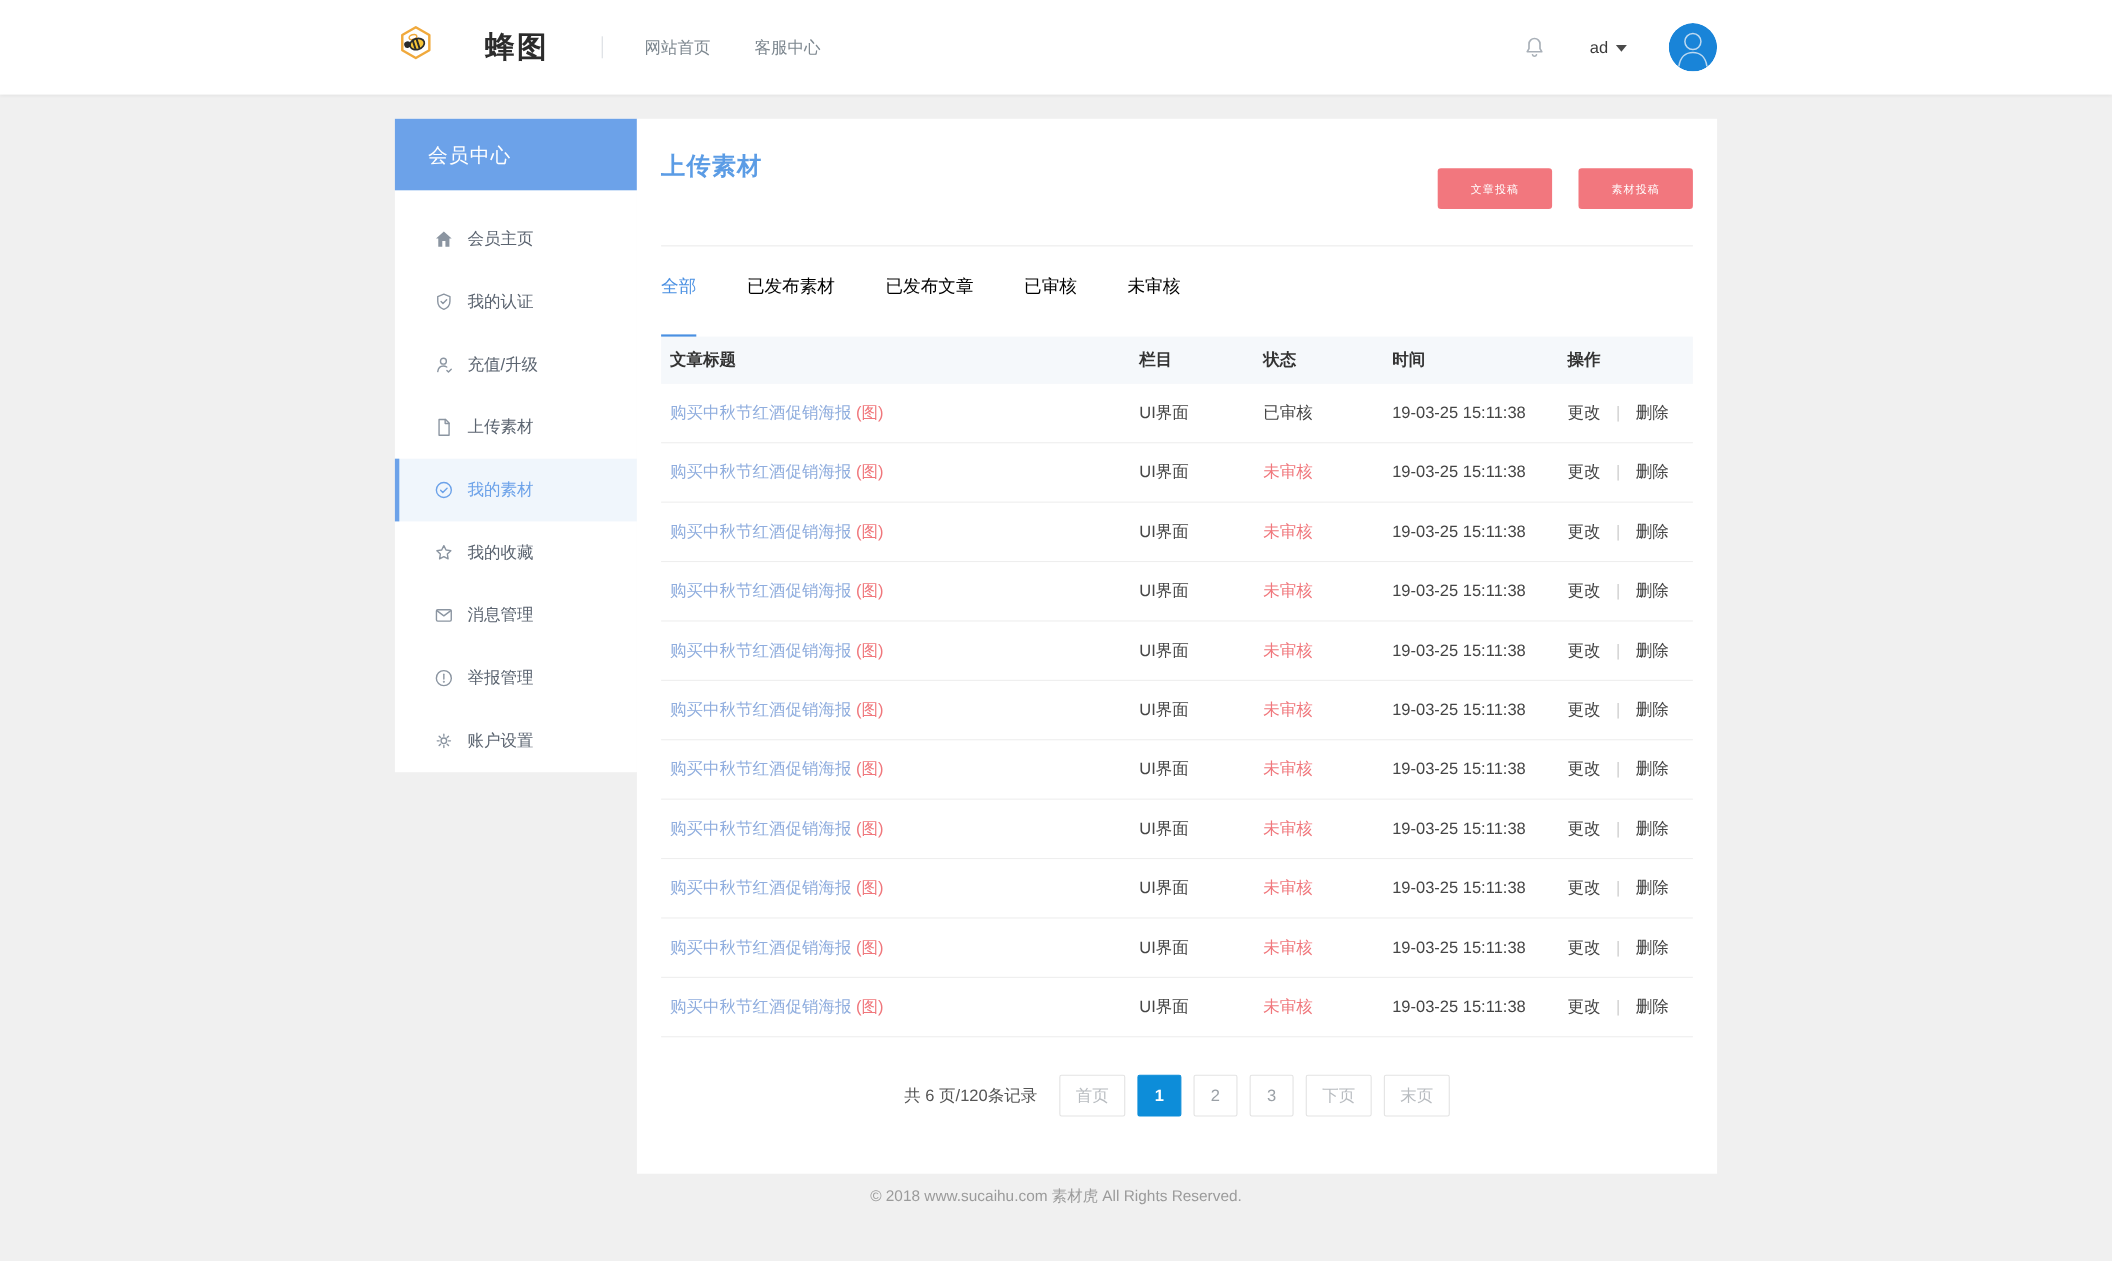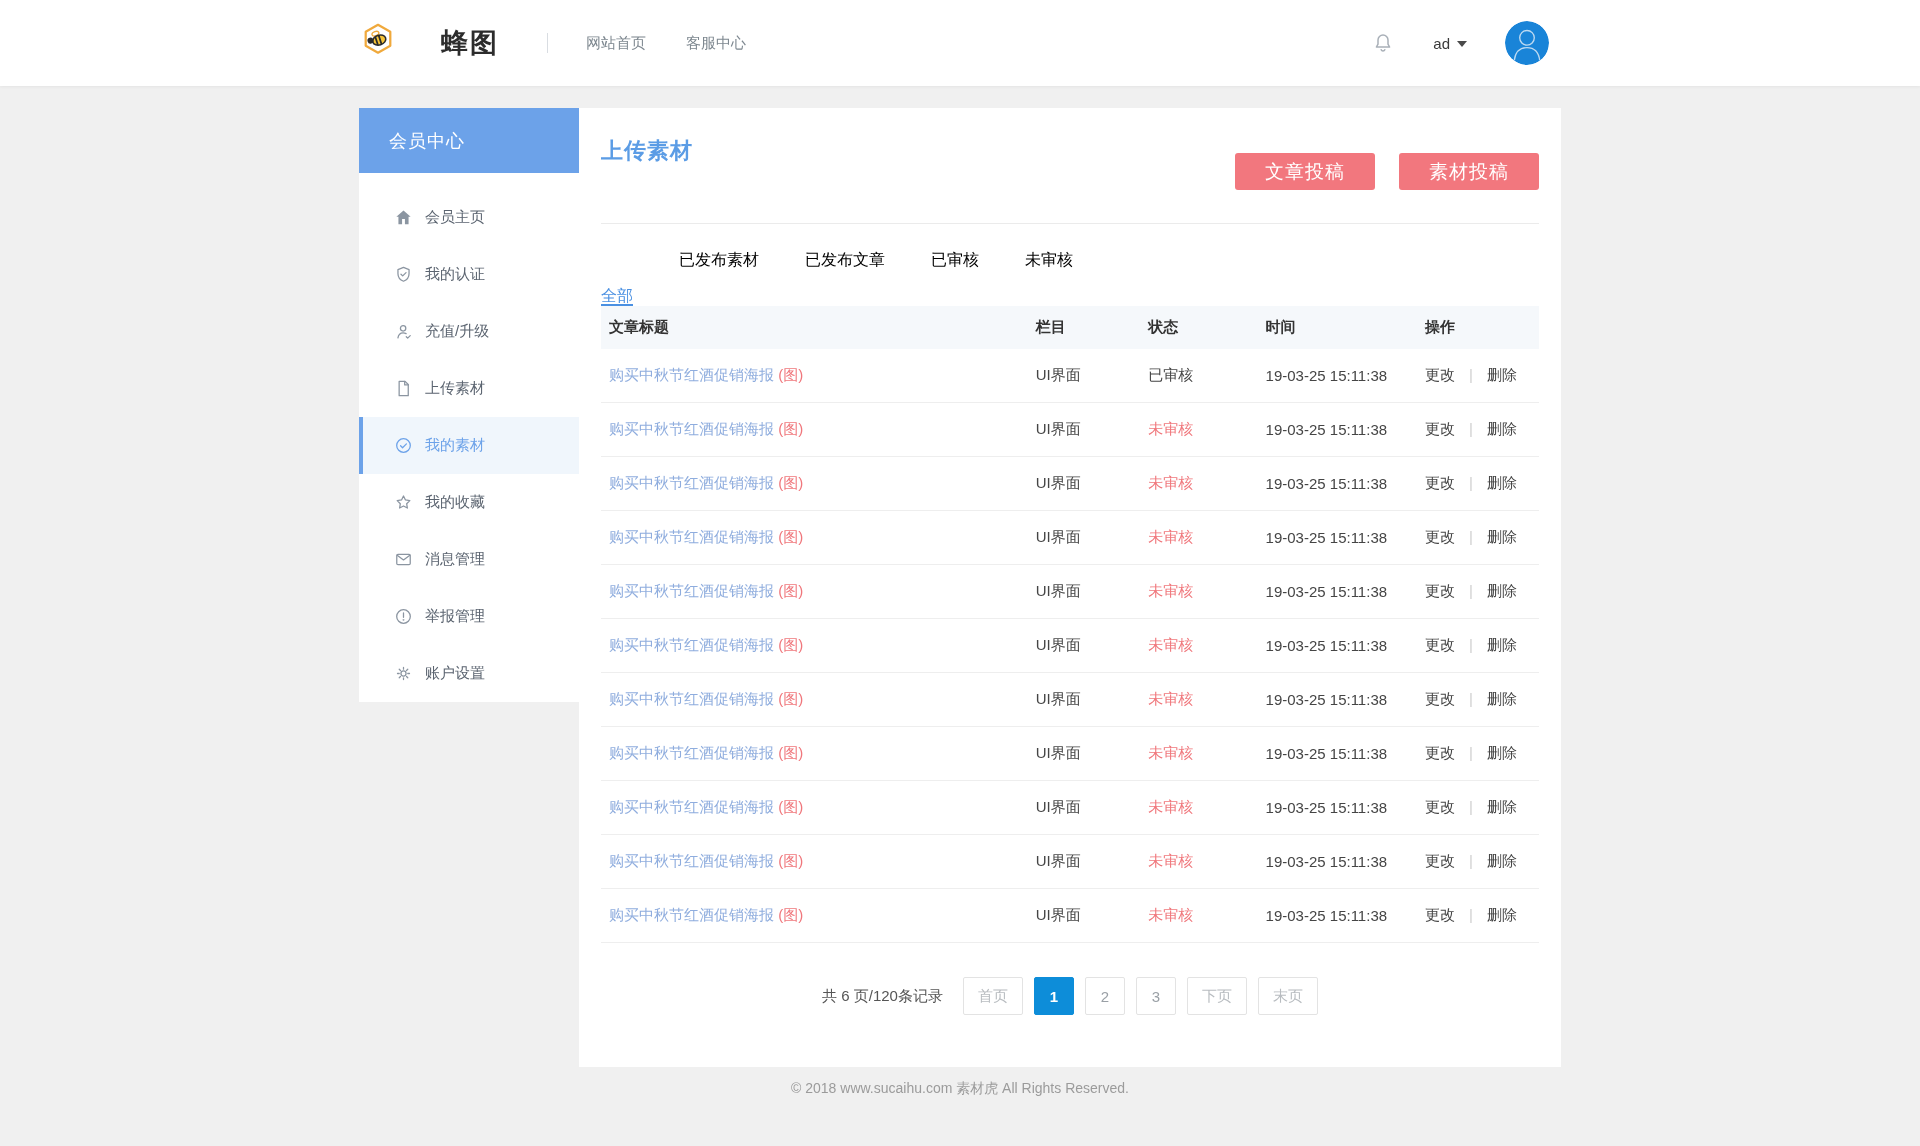--- a/index.html
+++ b/index.html
@@ -11,21 +11,21 @@
   a { text-decoration:none; cursor:pointer; }
 
   
   .topbar { height:86px; background:#fff; box-shadow:0 1px 3px rgba(0,0,0,0.05); position:relative; z-index:5; }
   .topbar-inner { width:1202px; margin:0 auto; height:100%; display:flex; align-items:center; position:relative; }
   .brand { display:flex; align-items:center; gap:8px; cursor:pointer; }
   .brand-text { font-size:27px; font-weight:bold; color:#2c2c2c; letter-spacing:2px;margin-left:36px; }
   .nav-sep { width:1px; height:20px; background:#d9dde2; margin:0 38px 0 48px; }
   .top-nav { display:flex; gap:40px; }
   .top-nav a { font-size:15px; color:#7e8890; }
-  .topbar-right { position:absolute; right:12px; top:0; height:100%; display:flex; align-items:center; gap:38px; }
+  .topbar-right { position:absolute; right:0; top:0; height:100%; display:flex; align-items:center; gap:38px; }
   .bell { display:flex; align-items:center; cursor:pointer; }
   .user-menu { display:flex; align-items:center; gap:7px; cursor:pointer; font-size:15px; color:#3a3a3a; }
   .caret { width:0; height:0; border-left:5px solid transparent; border-right:5px solid transparent; border-top:6px solid #4a4a4a; margin-top:2px; }
   .avatar { width:44px; height:44px; border-radius:50%; overflow:hidden; display:block; cursor:pointer; }
 
   
   .page { width:1202px; margin:22px auto 0; display:flex; align-items:flex-start; min-height:958px; }
   .sidebar { width:220px; background:#fff; flex:none; }
   .sidebar-head { height:65px; background:#6ca2e9; color:#fff; font-size:18px; display:flex; align-items:center; padding-left:30px; letter-spacing:1px; }
   .side-menu { padding-top:16px; }
@@ -33,26 +33,26 @@
   .side-item .side-icon { width:20px; height:20px; display:flex; align-items:center; justify-content:center; color:#8b95a1; }
   .side-item .side-label { font-size:15px; color:#5b6470; }
   .side-item.active { background:#f0f6fc; border-left-color:#6ca2e9; }
   .side-item.active .side-icon { color:#6ca2e9; }
   .side-item.active .side-label { color:#6ca2e9; }
 
   .content { flex:1; background:#fff; padding:0 22px; }
   .content-head { position:relative; height:116px; border-bottom:1px solid #ebebeb; }
   .content-head h2 { position:absolute; left:0; top:28px; font-size:22px; color:#5b9ce5; font-weight:bold; letter-spacing:1px; }
   .head-buttons { position:absolute; right:0; top:45px; display:flex; gap:24px; }
-  .btn-red { min-width:100px; height:37px; background:#f2777e; color:#fff; font-size:19px; border:none; border-radius:3px; padding:0 30px; cursor:pointer; font-family:inherit; letter-spacing:1px; }
+  .btn-red { min-width:100px; height:37px; background:#f2777e; color:#fff; font-size:10px; border:none; border-radius:3px; padding:0 30px; cursor:pointer; font-family:inherit; letter-spacing:1px; }
 
   
   .tabs { display:flex; gap:46px; padding-top:26px; height:82px; }
   .tab { font-size:16px; color:#000000; padding-bottom:13px; cursor:pointer; border-bottom:2px solid transparent; }
-  .tab.active { color:#4a90e2; border-bottom-color:#4a90e2;margin-top:36px; }
+  .tab.active { color:#4a90e2; border-bottom-color:#4a90e2; }
 
   
   .thead { display:flex; background:#f5f8fb; height:43px; align-items:center; }
   .th { font-size:15px; font-weight:bold; color:#333; padding-left:8px; }
   .trow { display:flex; height:54px; align-items:center; border-bottom:1px solid #eeeeee; }
   .td { font-size:15px; color:#454545; padding-left:8px; white-space:nowrap; overflow:hidden; }
   .c1 { width:45.5%; } .c2 { width:12%; } .c3 { width:12.5%; } .c4 { width:17%; } .c5 { width:13%; }
   .t-main { color:#8fadde; }
   .t-suffix { color:#f0777c; }
   .status-ok { color:#454545; }

